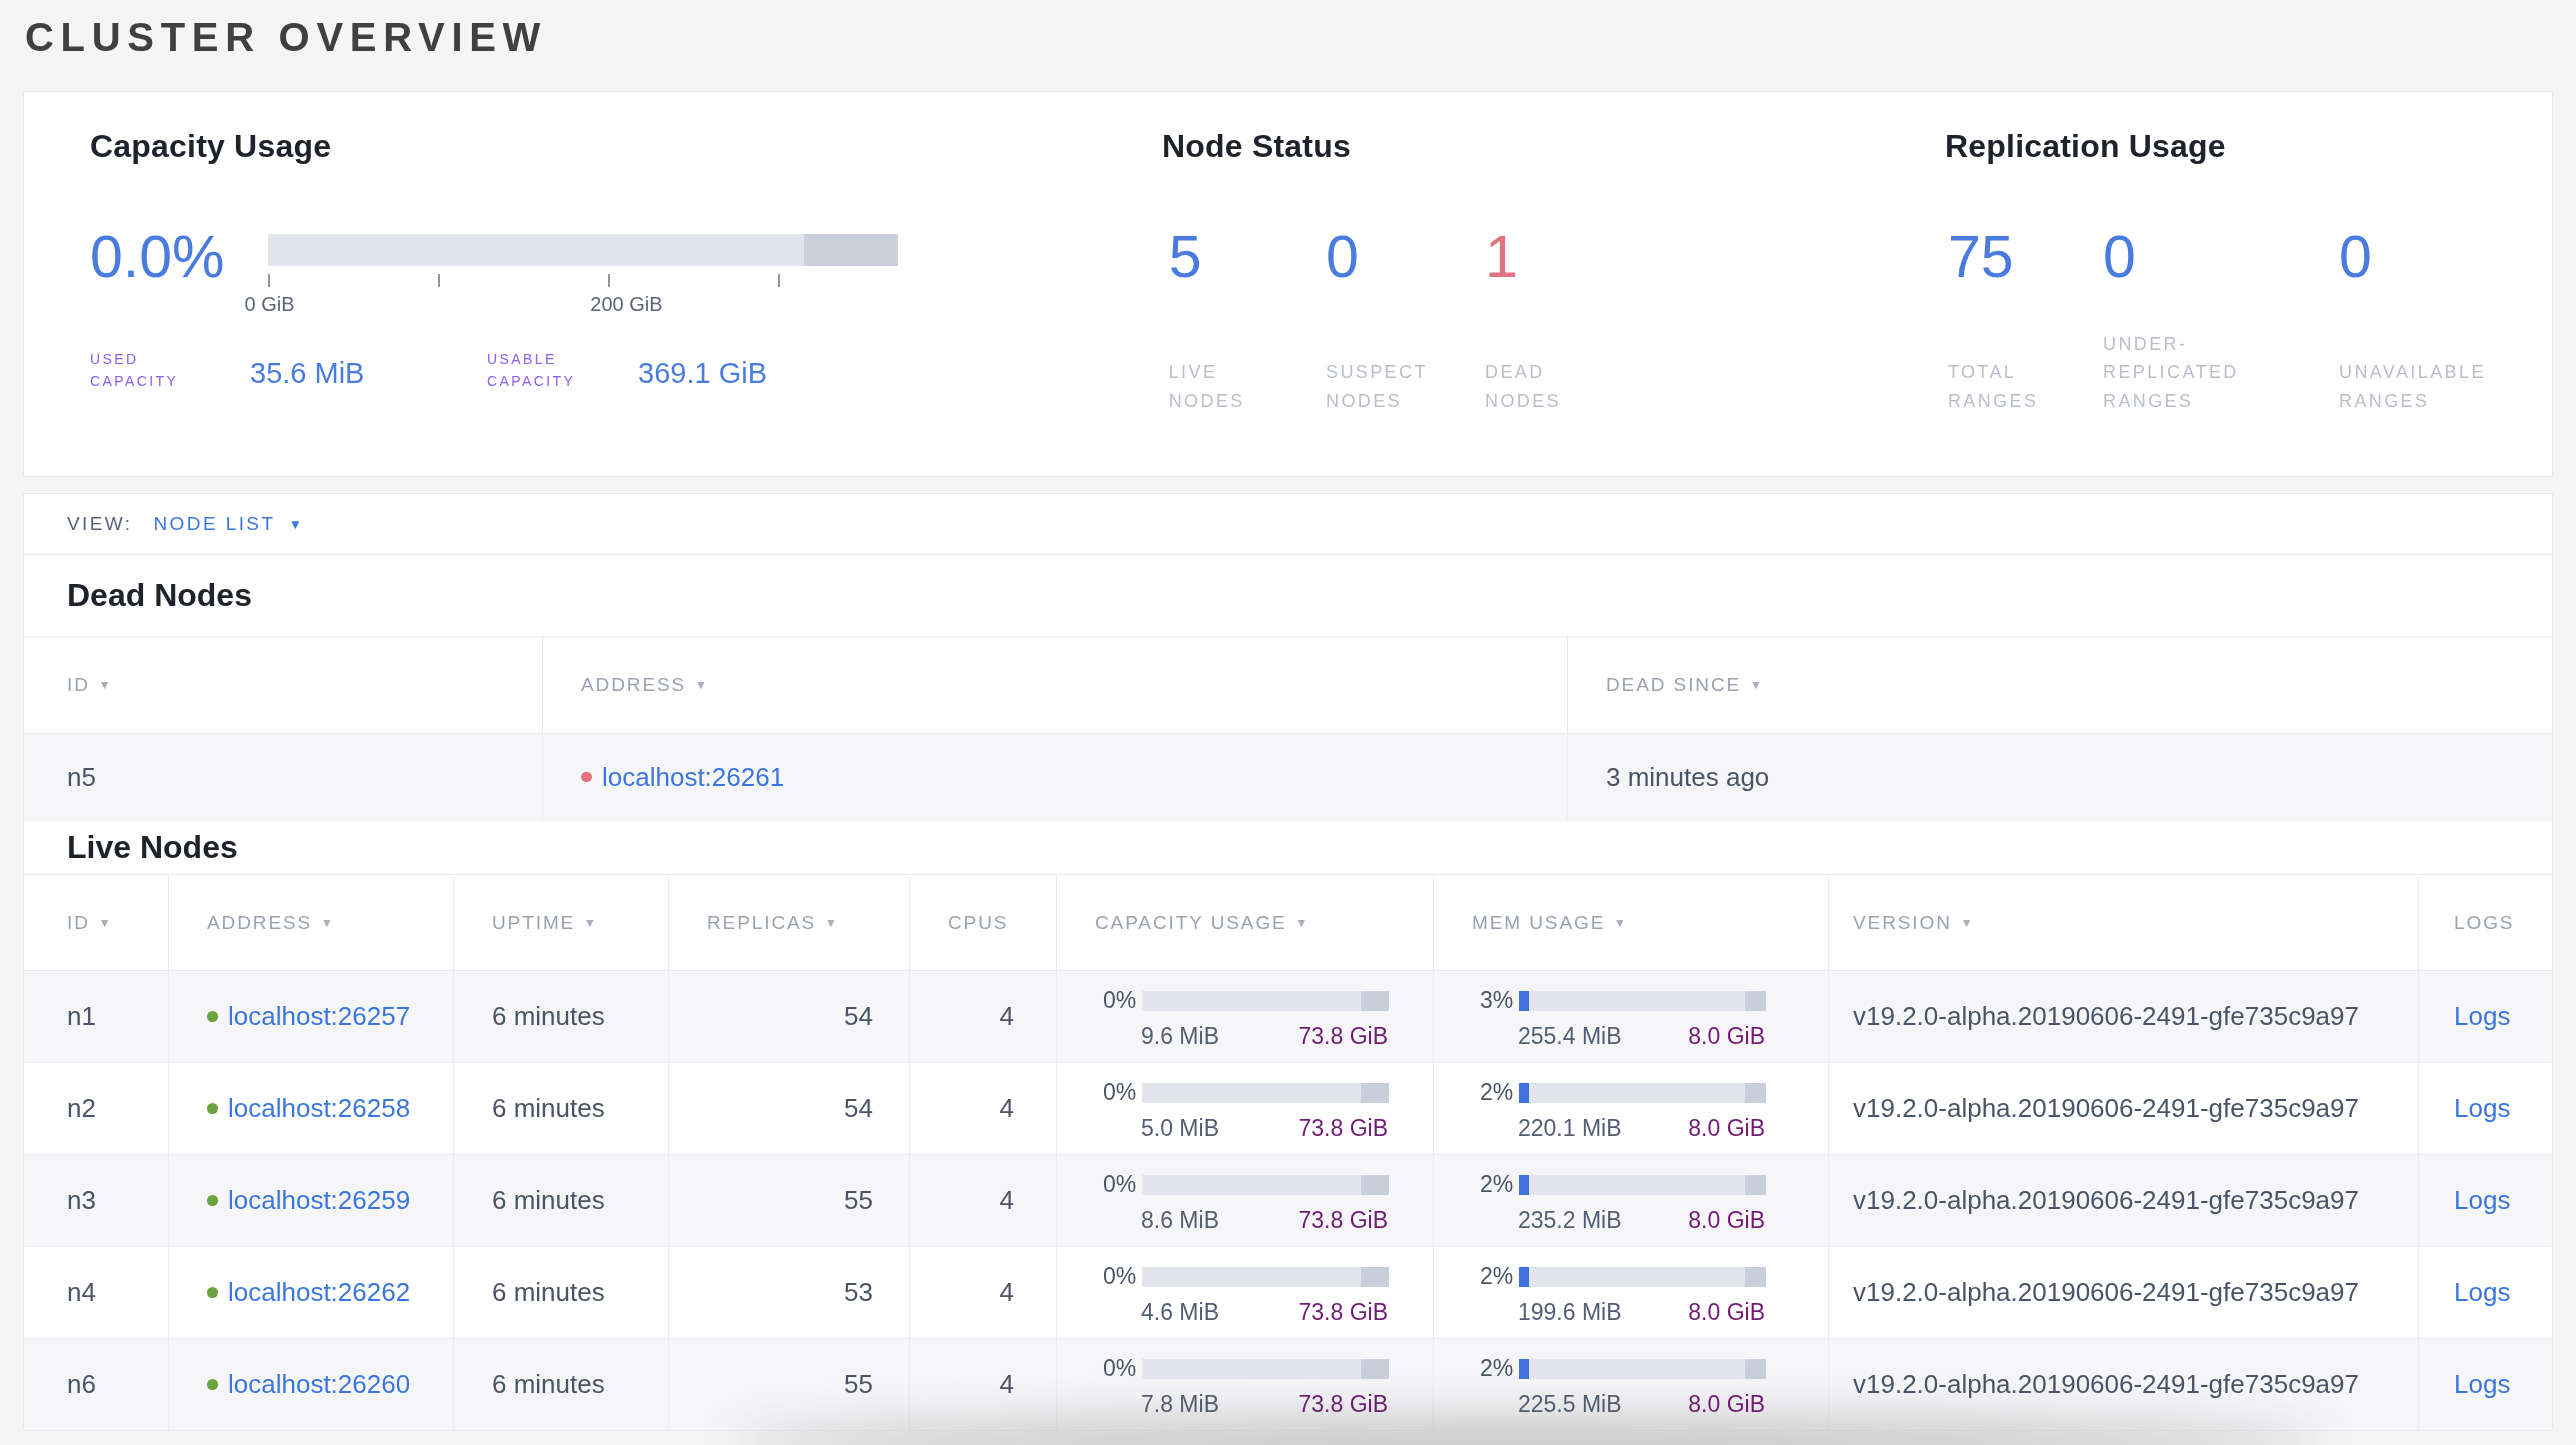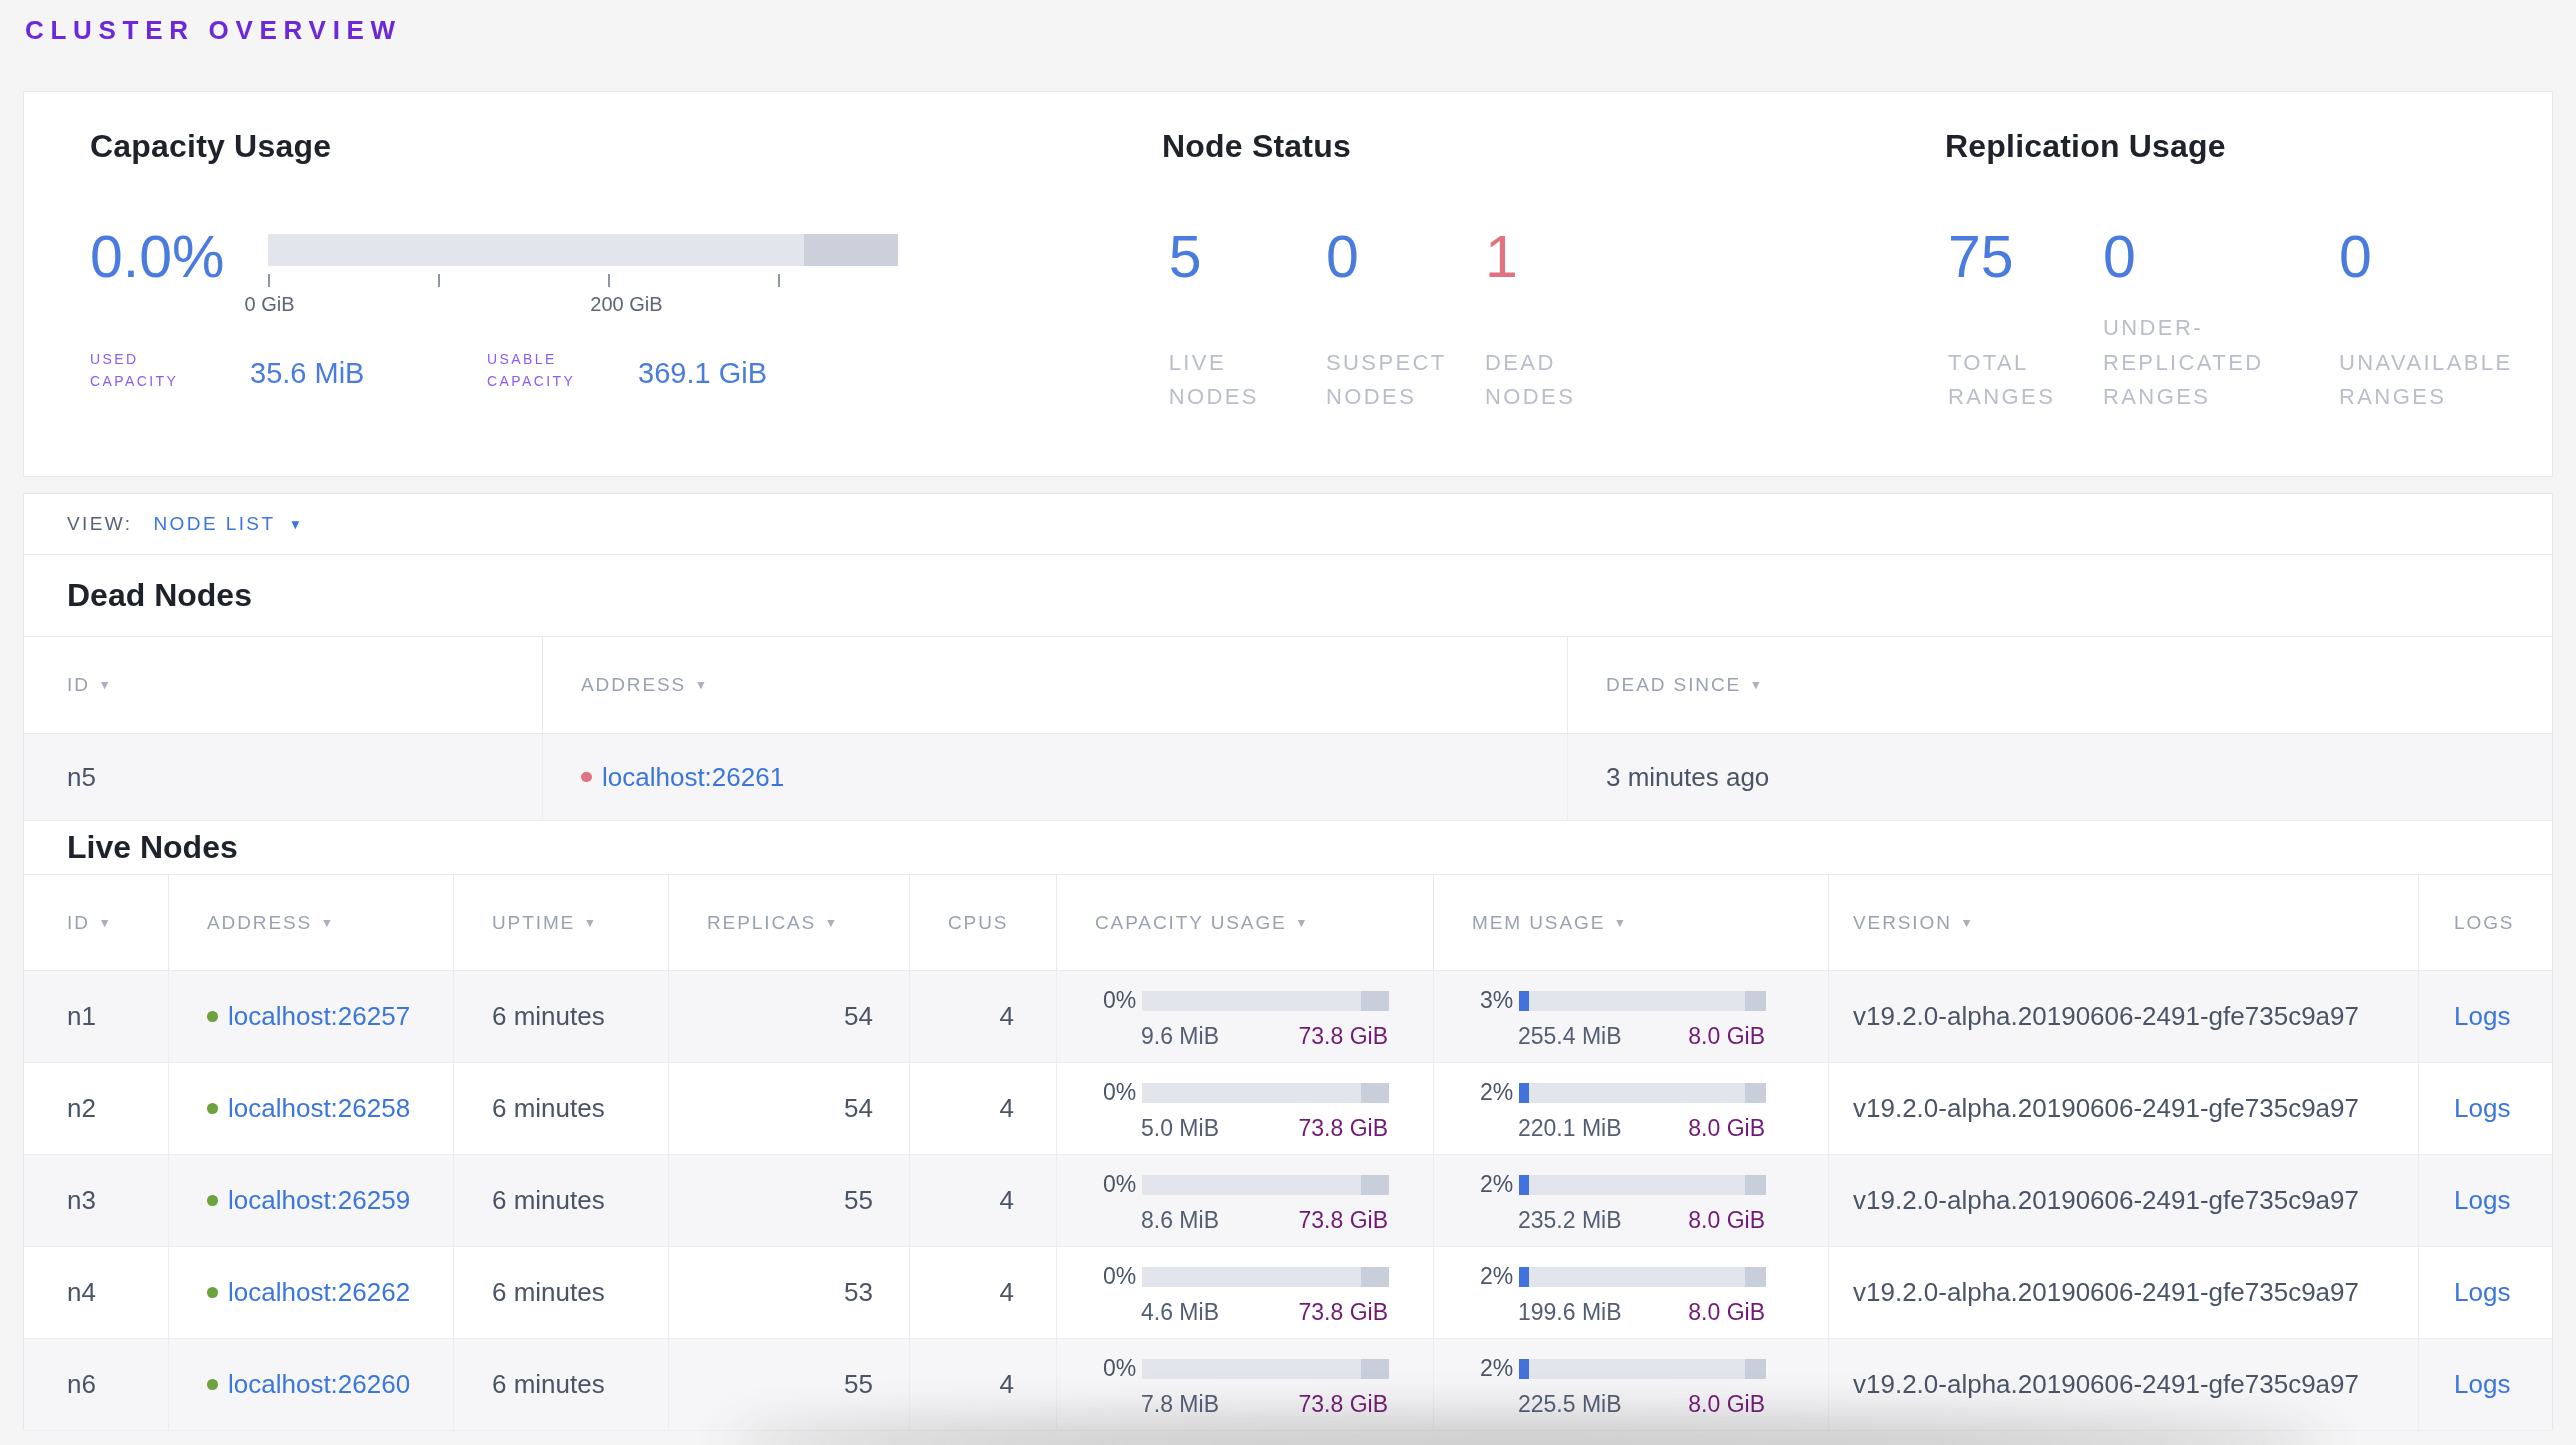--- a/index.html
+++ b/index.html
@@ -6,43 +6,43 @@
   html,body { width:2576px; height:1446px; }
   body {
     position:relative;
     background:#f5f5f5;
     font-family:"Liberation Sans", sans-serif;
     color:#4a5467;
     overflow:hidden;
   }
   .page-title {
     position:absolute; left:25px; top:15.3px;
-    font-size:26px; font-weight:bold; letter-spacing:6.7px;
-    color:#6d28d9;
+    font-size:40px; font-weight:bold; letter-spacing:6.7px;
+    color:#404040;
   }
   .card {
     position:absolute; left:23px; width:2530px;
     background:#ffffff; border:1px solid #e7e8ea;
   }
   
   .overview { top:91px; height:386px; }
   .sec-h {
     position:absolute; top:36px;
     font-size:32px; font-weight:600; color:#1e222a; letter-spacing:0.2px;
   }
   .group { position:absolute; top:0; height:100%; }
   .g-cap { left:43px; width:1050px; }
   .g-node { left:1138px; width:726px; }
   .g-repl { left:1921px; width:602px; }
   .big-num { font-size:59px; font-weight:500; color:#4a7ce0; line-height:1; }
   .big-num.red { color:#e0737f; }
   .stat { position:absolute; top:136px; height:187px; width:220px; }
   .stat-lbl {
     position:absolute; bottom:0; left:0;
-    font-size:22px; letter-spacing:2.4px; color:#b9bec9; line-height:1.58;
+    font-size:18px; letter-spacing:2.4px; color:#b9bec9; line-height:1.58;
     white-space:pre-line;
   }
   
   .cap-pct { position:absolute; left:0; top:136px; }
   .gauge { position:absolute; left:201px; top:142px; width:720px; }
   .gbar { position:relative; width:630px; height:32px; background:#e3e5ed; }
   .gtail { position:absolute; top:0; right:0; width:94px; height:32px; background:#cbd0da; }
   .tick { position:absolute; top:40px; width:1.9px; height:13.4px; background:#8d95a6; }
   .tick-lbl {
     position:absolute; top:59px; width:115px; text-align:center;

